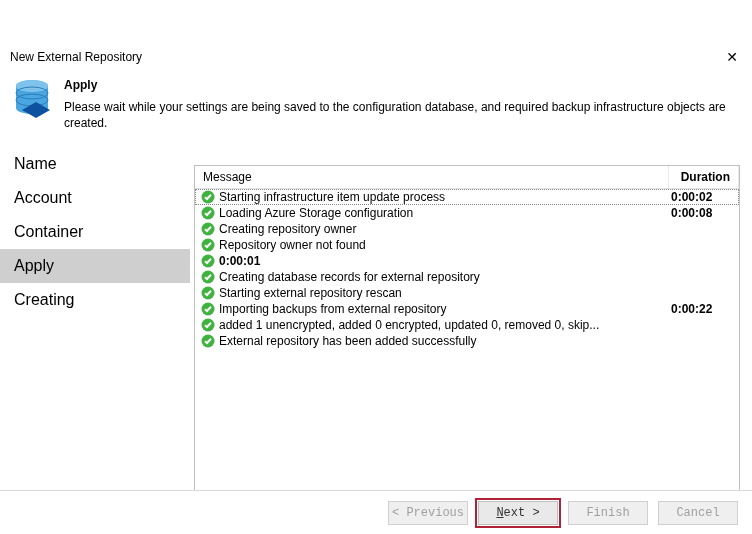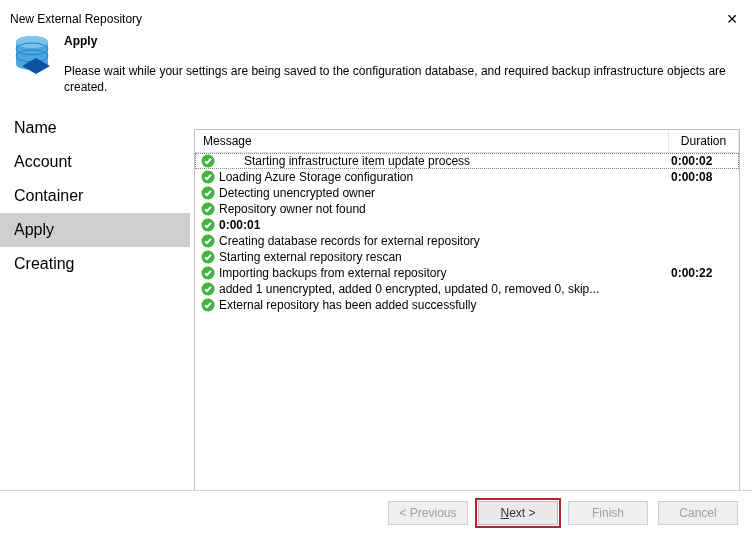--- a/index.html
+++ b/index.html
@@ -8,40 +8,41 @@
     font-size: 12px;
     color: #000;
     background: #fff;
     width: 752px;
     height: 534px;
     overflow: hidden;
     position: relative;
   }
   .titlebar {
     display: flex;
-    align-items: flex-end;
+    align-items: flex-start;
     justify-content: space-between;
     padding: 6px 10px 2px 10px;
     height: 28px;
+    margin-top: 44px;
   }
   .titlebar .title { font-size: 12px; }
   .titlebar .close {
     font-size: 14px;
     line-height: 1;
     cursor: pointer;
     padding: 0 4px;
   }
   .header {
     display: flex;
     padding: 6px 12px 10px 12px;
     gap: 12px;
   }
   .header-icon svg { width: 40px; height: 44px; display: block; }
   .header-text b { font-size: 12px; font-weight: 700; }
-  .header-text p { font-size: 12px; line-height: 1.3; margin-top: 16px; }
+  .header-text p { font-size: 12px; line-height: 1.3; margin-top: 8px; }
   .body {
     display: flex;
     height: 378px;
   }
   .sidebar {
     width: 190px;
     padding-top: 6px;
   }
   .sidebar-item {
     padding: 8px 14px;
@@ -67,29 +68,29 @@
     display: flex;
     border-bottom: 1px solid #e0e0e0;
     background: #fff;
     font-size: 12px;
   }
   .listheader .col {
     padding: 4px 8px;
     border-right: 1px solid #e8e8e8;
   }
   .col-msg { flex: 1; }
-  .col-dur { width: 70px; text-align: center; }
+  .col-dur { width: 70px; text-align: right; font-weight: bold; }
   .rows { overflow: hidden; }
   .row {
     display: flex;
     align-items: center;
     font-size: 12px;
     padding: 1px 6px;
   }
-  .row.first { outline: 1px dotted #888; outline-offset: -1px; gap: 25px; }
+  .row.first { outline: 1px dotted #888; outline-offset: -1px; }
   .row .icon {
     width: 14px; height: 14px; margin-right: 4px; flex-shrink: 0;
   }
   .row .msg { flex: 1; white-space: nowrap; overflow: hidden; text-overflow: ellipsis; }
   .row .dur { width: 62px; text-align: left; padding-right: 2px; font-weight: bold; }
   .check-icon circle { fill: #3fb23f; }
   .check-icon path { stroke: #fff; stroke-width: 2; fill: none; }
   .footer {
     position: absolute;
     bottom: 0; left: 0; right: 0;
@@ -99,21 +100,21 @@
     align-items: center;
     justify-content: flex-end;
     gap: 10px;
     padding-right: 14px;
     background: #fff;
   }
   .btn {
     min-width: 80px;
     height: 24px;
     font-size: 12px;
-    font-family: Liberation Sans, sans-serif;
+    font-family: Liberation Mono, monospace;
     background: #e9e9e9;
     border: 1px solid #bfbfbf;
     color: #333;
     cursor: pointer;
   }
   .btn:disabled {
     color: #a0a0a0;
     background: #efefef;
     border-color: #d0d0d0;
     cursor: default;
@@ -179,21 +180,21 @@
                 <path d="M4 7.2 L6 9 L10 4.8"></path>
               </svg></span>
             <span class="msg">Loading Azure Storage configuration</span>
             <span class="dur">0:00:08</span>
           </div>
           <div class="row">
             <span class="icon"><svg class="check-icon" viewBox="0 0 14 14">
                 <circle cx="7" cy="7" r="6.5"></circle>
                 <path d="M4 7.2 L6 9 L10 4.8"></path>
               </svg></span>
-            <span class="msg">Detecting unencrypted owner</span>
+            <span class="msg">Creating repository owner</span>
             <span class="dur"></span>
           </div>
           <div class="row">
             <span class="icon"><svg class="check-icon" viewBox="0 0 14 14">
                 <circle cx="7" cy="7" r="6.5"></circle>
                 <path d="M4 7.2 L6 9 L10 4.8"></path>
               </svg></span>
             <span class="msg">Repository owner not found</span>
             <span class="dur"></span>
           </div>

